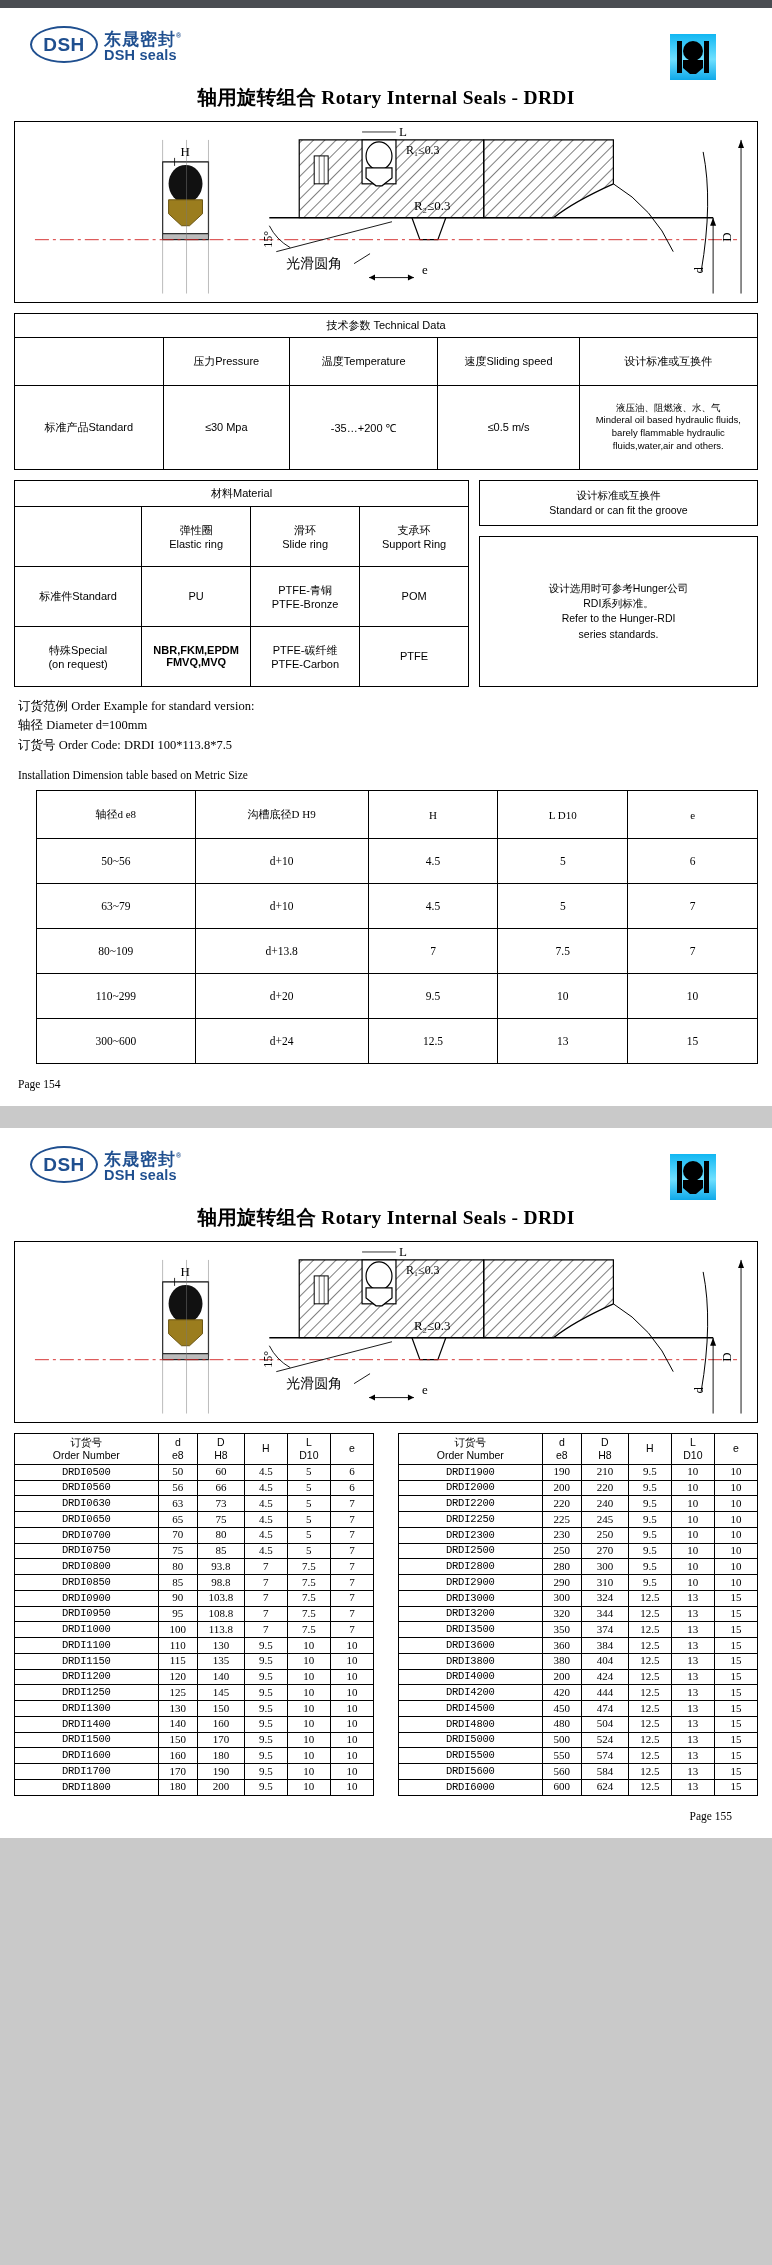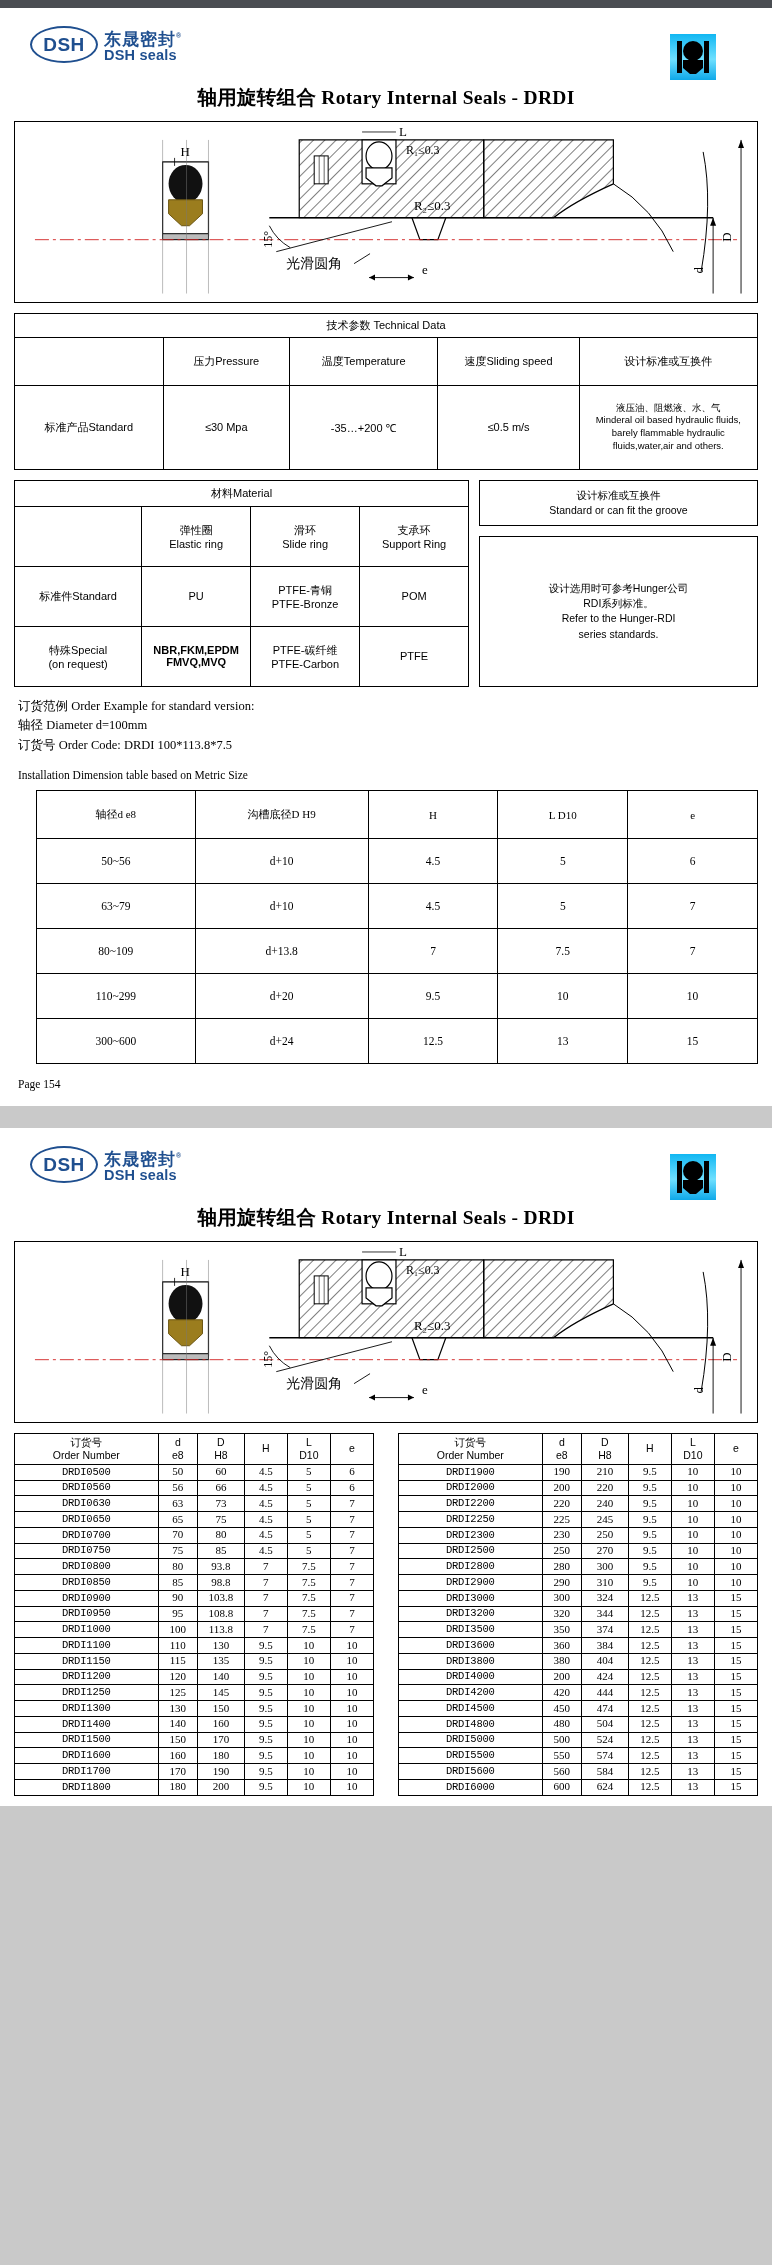--- a/index.html
+++ b/index.html
@@ -765,13 +765,14 @@
             <td>600</td>
             <td>624</td>
             <td>12.5</td>
             <td>13</td>
             <td>15</td>
           </tr>
         </tbody>
     </table>
   </div>
 
+  <div class="pagenum right">Page  155</div>
 </div>
 
 </body></html>

